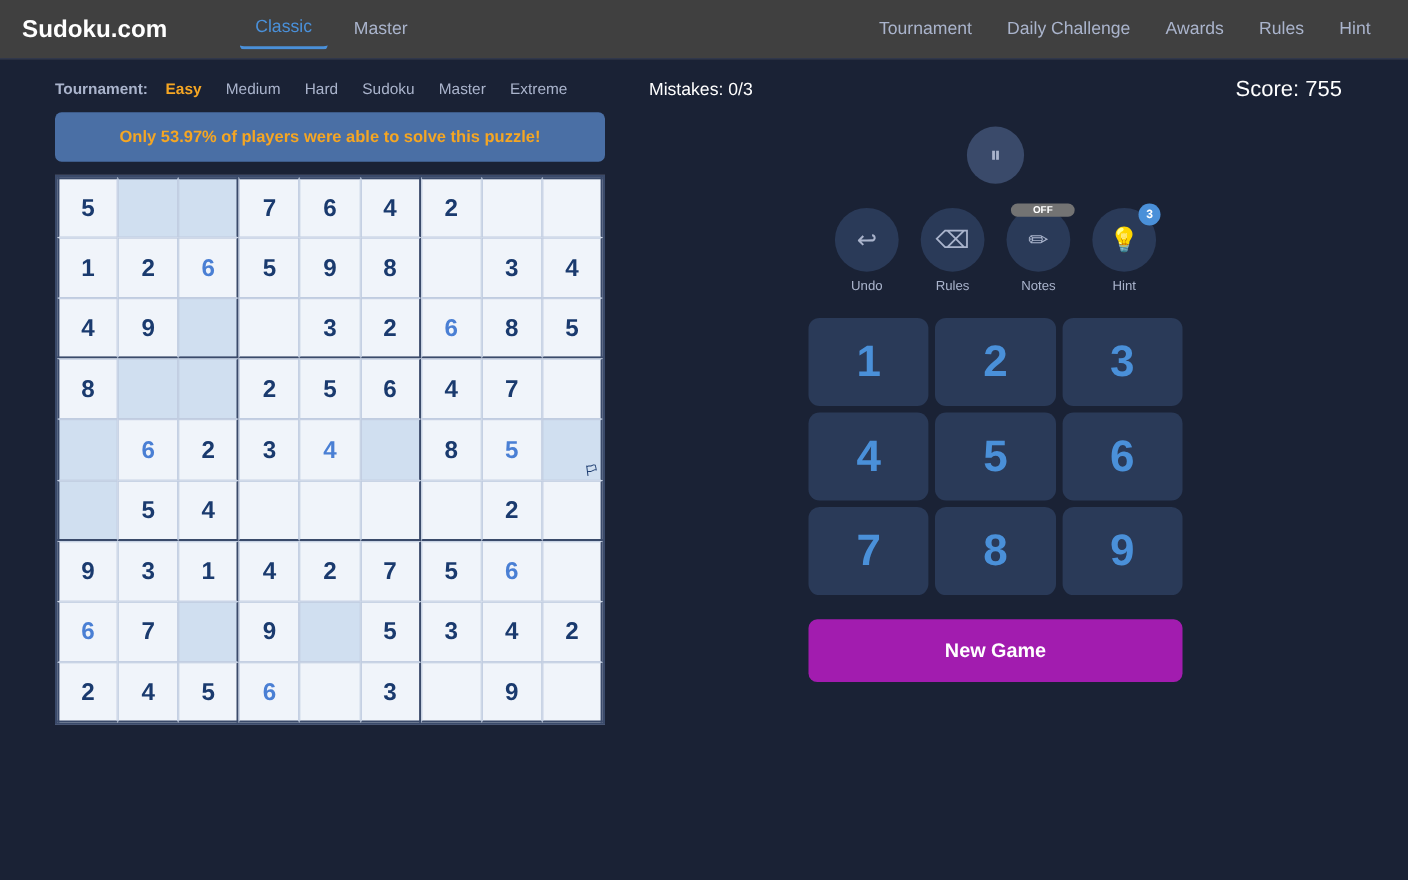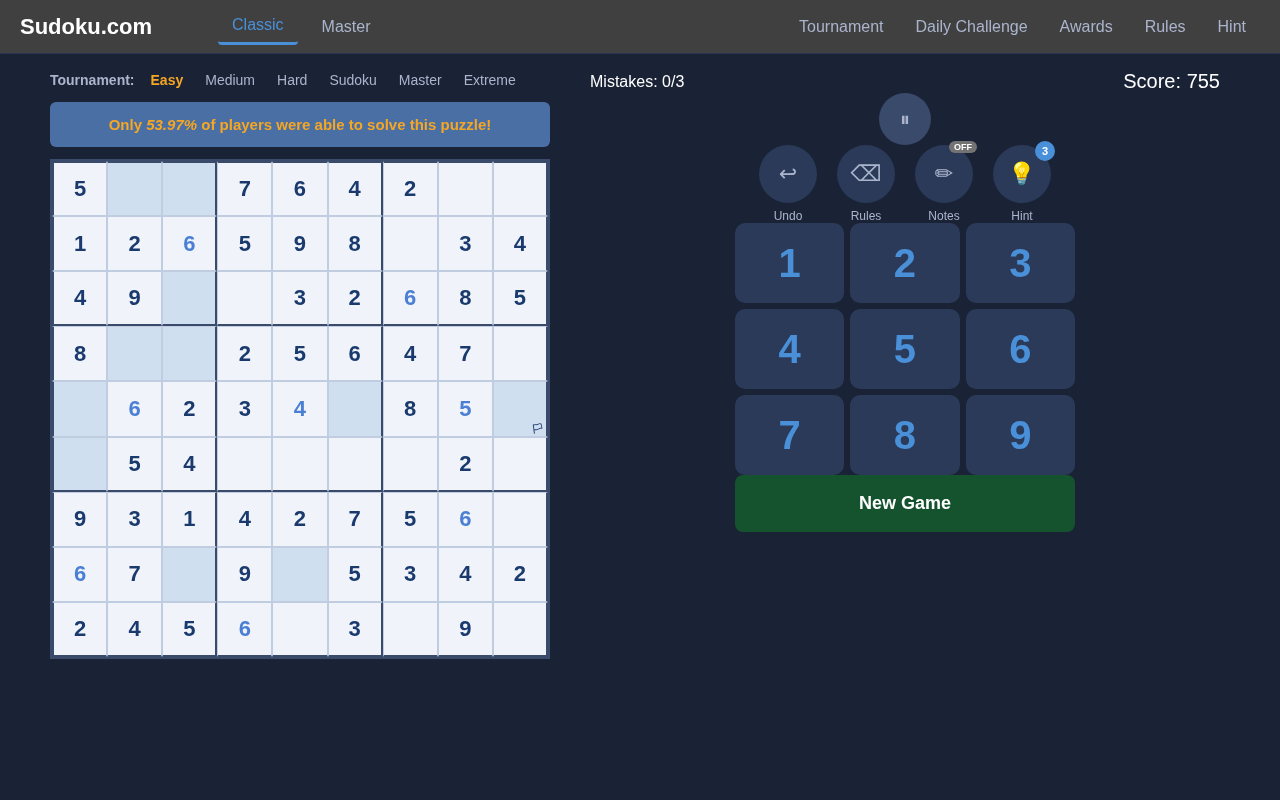--- a/index.html
+++ b/index.html
@@ -149,21 +149,21 @@
       position: absolute;
       bottom: 2px;
       right: 2px;
       font-size: 10px;
     }
 
     
     .right-panel {
       display: flex;
       flex-direction: column;
-      gap: 0;
+      gap: 22px;
       flex: 1;
     }
 
     
     .stats-row {
       display: flex;
       justify-content: space-between;
       align-items: center;
       padding: 0 10px;
     }
@@ -249,21 +249,21 @@
       justify-content: center;
       color: #fff;
       font-weight: bold;
     }
     .badge-off {
       position: absolute;
       top: -4px;
       right: -4px;
       background: #737373;
       border-radius: 10px;
-      padding: 1px 5px;
+      padding: 1px 20px;
       font-size: 9px;
       color: #fff;
       font-weight: bold;
     }
 
     
     .numpad {
       display: grid;
       grid-template-columns: repeat(3, 1fr);
       gap: 6px;
@@ -279,21 +279,21 @@
       font-weight: 600;
       color: #4a90d9;
       cursor: pointer;
       display: flex;
       align-items: center;
       justify-content: center;
     }
 
     
     .new-game-btn {
-      background: #14532d;
+      background: #a21caf;
       border: none;
       border-radius: 8px;
       padding: 18px;
       font-size: 18px;
       font-weight: bold;
       color: #fff;
       cursor: pointer;
       width: 340px;
       margin: 0 auto;
       text-align: center;
@@ -326,21 +326,21 @@
       <span class="difficulty-label">Tournament:</span>
       <span class="diff-btn active">Easy</span>
       <span class="diff-btn">Medium</span>
       <span class="diff-btn">Hard</span>
       <span class="diff-btn">Sudoku</span>
       <span class="diff-btn">Master</span>
       <span class="diff-btn">Extreme</span>
     </div>
 
     <div class="banner">
-      <span>Only </span><span style="color:#f5a623;font-weight:bold;font-style:italic;">53.97%</span><span> of players were able to solve this puzzle!</span>
+      <span>Only </span><span style="color:#f5a623;font-weight:bold;">53.97%</span><span> of players were able to solve this puzzle!</span>
     </div>
 
     <div class="sudoku-grid" id="sudoku-grid">
 
     <div class="cell given" style="border-left: 2px solid rgb(58, 74, 106); border-top: 2px solid rgb(58, 74, 106);">5</div>
         <div class="cell highlighted" style="border-top: 2px solid rgb(58, 74, 106);"></div>
         <div class="cell highlighted" style="border-right: 2px solid rgb(58, 74, 106); border-top: 2px solid rgb(58, 74, 106);"></div>
         <div class="cell given" style="border-top: 2px solid rgb(58, 74, 106);">7</div>
         <div class="cell given" style="border-top: 2px solid rgb(58, 74, 106);">6</div>
         <div class="cell given" style="border-right: 2px solid rgb(58, 74, 106); border-top: 2px solid rgb(58, 74, 106);">4</div>

